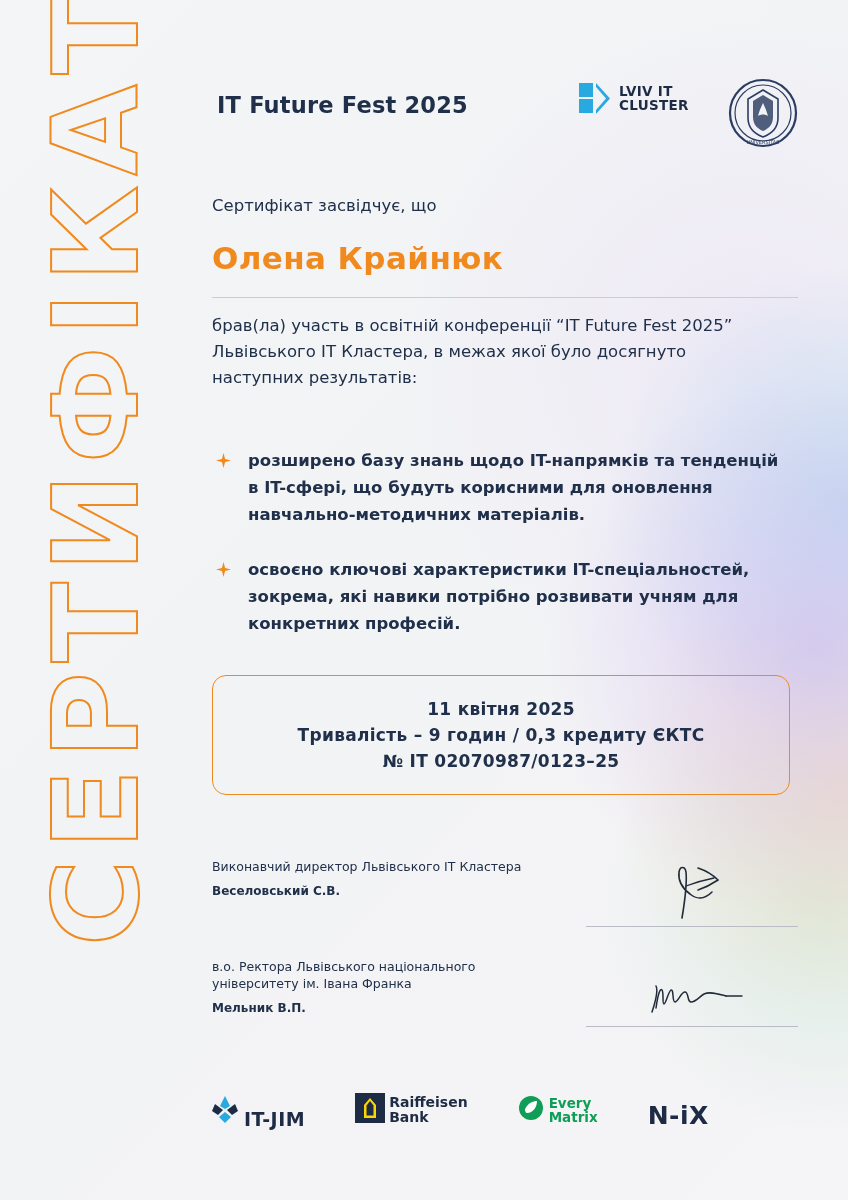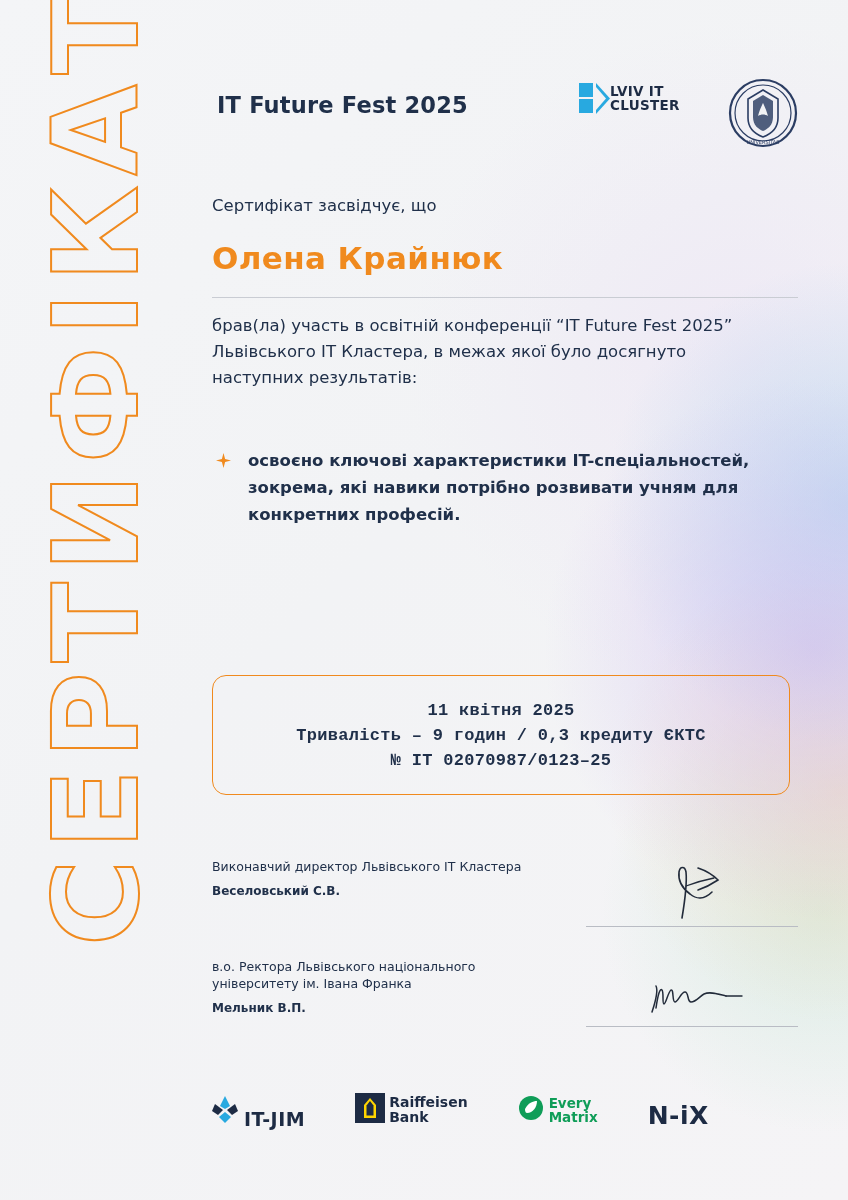--- a/index.html
+++ b/index.html
@@ -72,20 +72,21 @@
     font-weight: 700;
     color: #20304a;
     letter-spacing: 0.2px;
   }
   .lviv-it-cluster {
     position: absolute;
     left: 362px;
     top: 5px;
     display: flex;
     align-items: center;
+    gap: 9px;
   }
   .lic-mark {
     width: 31px;
     height: 31px;
     position: relative;
   }
   .lic-text {
     font-size: 13.5px;
     font-weight: 700;
     line-height: 13.5px;
@@ -180,21 +181,20 @@
     flex-direction: column;
     align-items: center;
     justify-content: center;
     gap: 6px;
   }
   .details-box .line {
     font-size: 17px;
     font-weight: 700;
     color: #20304a;
     letter-spacing: 0.3px;
-    font-family: Liberation Mono, monospace;
   }
 
   
   .signatures {
     position: absolute;
     left: 0;
     top: 858px;
     width: 586px;
   }
   .sig-block {
@@ -327,20 +327,28 @@
     <div class="divider"></div>
     <div class="description">брав(ла) участь в освітній конференції “IT Future Fest 2025” Львівського IT Кластера, в межах якої було досягнуто наступних результатів:</div>
 
     <div class="achievements">
       <div class="achievement">
         <span class="bullet">
           <svg width="15" height="15" viewBox="0 0 15 15" xmlns="http://www.w3.org/2000/svg">
             <path d="M7.5 0 L9.1 5.9 L15 7.5 L9.1 9.1 L7.5 15 L5.9 9.1 L0 7.5 L5.9 5.9 Z" fill="#f08a1e"></path>
           </svg>
         </span>
+        <div class="text">розширено базу знань щодо IT-напрямків та тенденцій в IT-сфері, що будуть корисними для оновлення навчально-методичних матеріалів.</div>
+      </div>
+      <div class="achievement">
+        <span class="bullet">
+          <svg width="15" height="15" viewBox="0 0 15 15" xmlns="http://www.w3.org/2000/svg">
+            <path d="M7.5 0 L9.1 5.9 L15 7.5 L9.1 9.1 L7.5 15 L5.9 9.1 L0 7.5 L5.9 5.9 Z" fill="#f08a1e"></path>
+          </svg>
+        </span>
         <div class="text">освоєно ключові характеристики IT-спеціальностей, зокрема, які навики потрібно розвивати учням для конкретних професій.</div>
       </div>
     </div>
 
     <div class="details-box">
       <div class="line">11 квітня 2025</div>
       <div class="line">Тривалість – 9 годин / 0,3 кредиту ЄКТС</div>
       <div class="line">№ IT 02070987/0123–25</div>
     </div>
 

